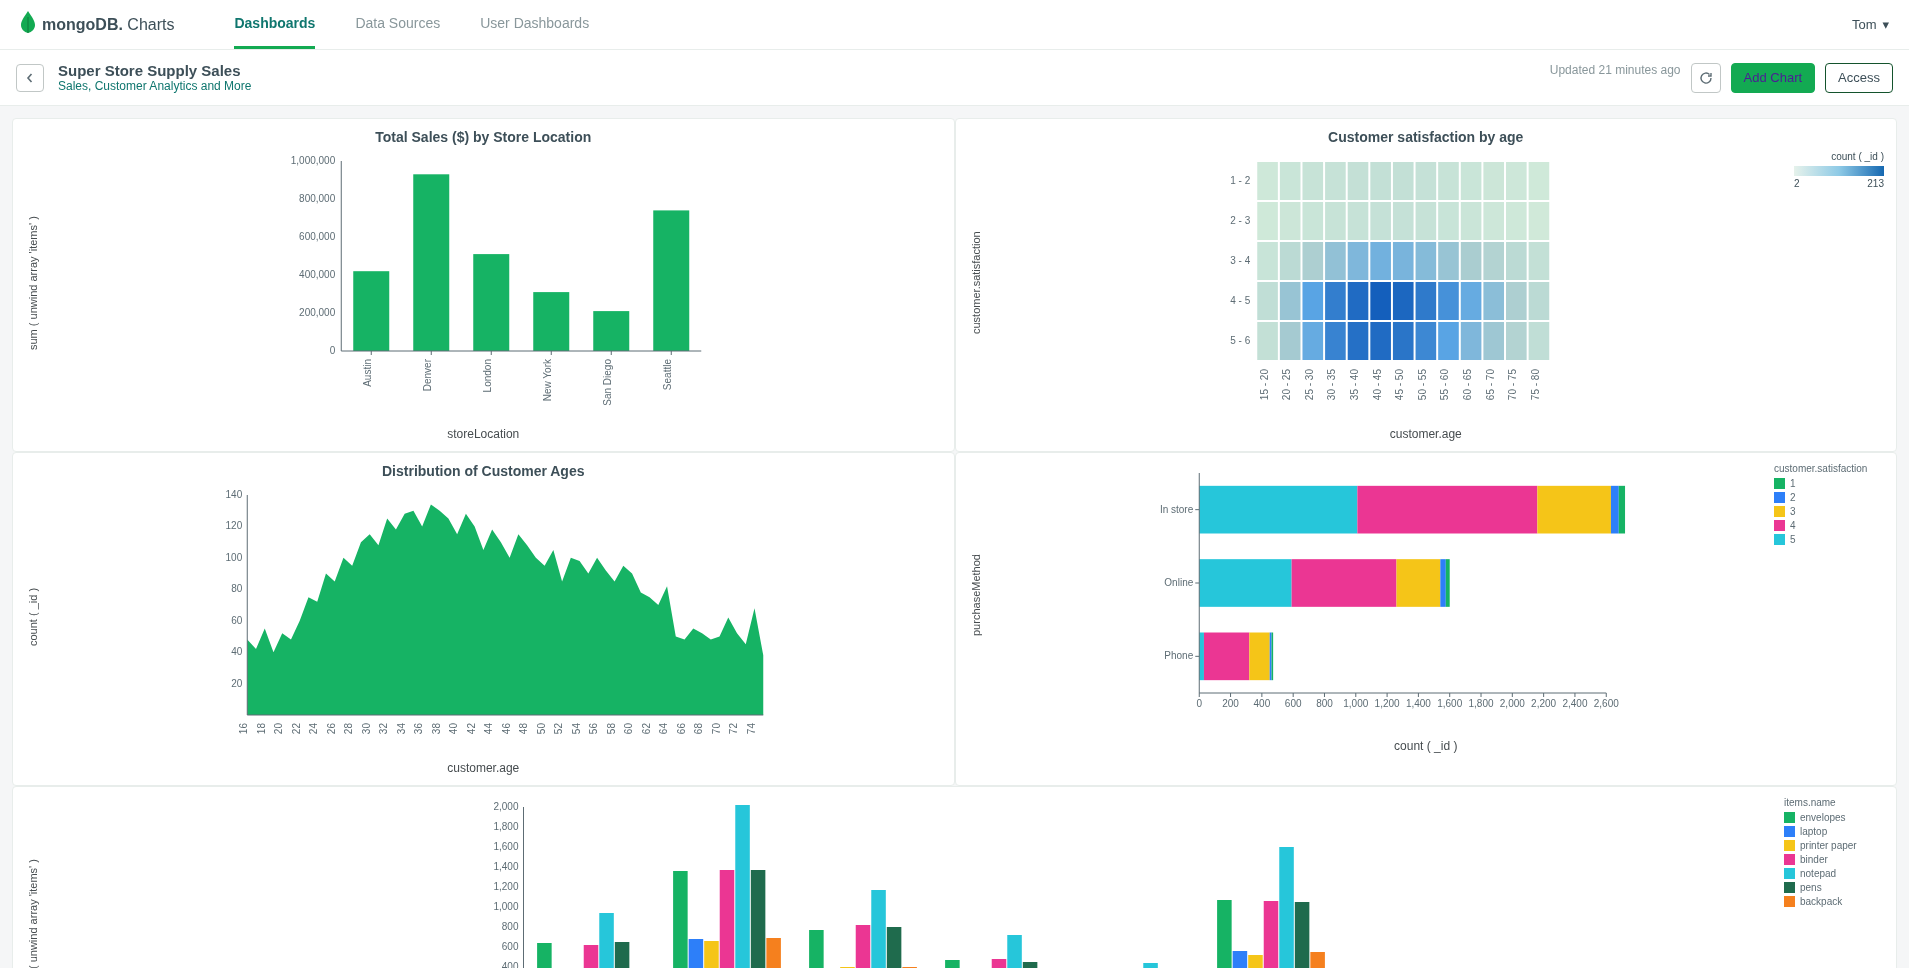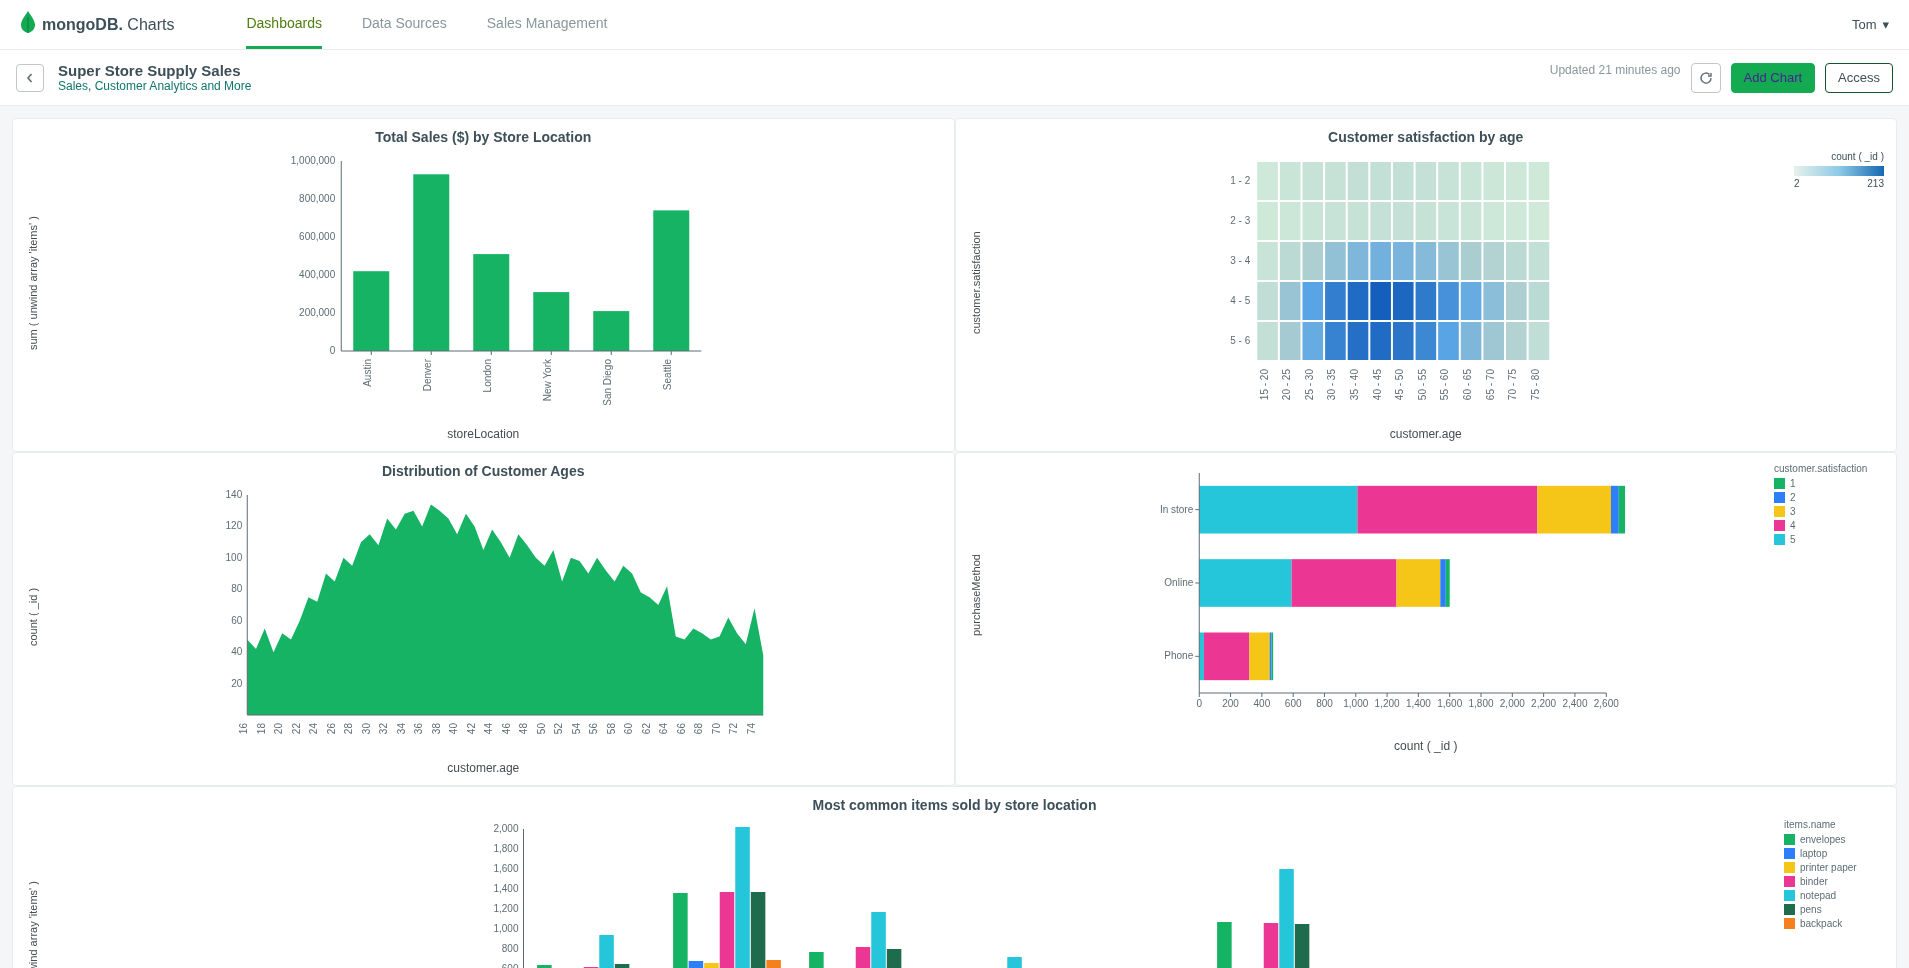--- a/index.html
+++ b/index.html
@@ -3,21 +3,21 @@
 <meta charset="utf-8">
 <style>
 *{box-sizing:border-box;margin:0;padding:0;}
 body{font-family:-apple-system,BlinkMacSystemFont,"Segoe UI",Helvetica,Arial,sans-serif;background:#f5f6f7;color:#3d4f58;}
 .top-nav{background:#fff;height:50px;display:flex;align-items:center;padding:0 20px;border-bottom:1px solid #e8edeb;}
 .logo{display:flex;align-items:center;font-weight:400;font-size:16px;color:#3d4f58;margin-right:60px;}
 .leaf{color:#13aa52;font-size:20px;margin-right:6px;}
 .logo b{font-weight:700;}
 .nav-tabs{display:flex;gap:40px;height:100%;}
 .nav-tab{display:flex;align-items:center;font-size:14px;color:#89979b;cursor:pointer;height:100%;border-bottom:3px solid transparent;}
-.nav-tab.active{color:#4d7c0f;font-weight:400;border-bottom-color:#13aa52;margin-left:12px;}
+.nav-tab.active{color:#0f766e;font-weight:700;border-bottom-color:#13aa52;}
 .user-menu{margin-left:auto;font-size:13px;display:flex;align-items:flex-start;cursor:pointer;gap:6px;}
 .sub-bar{background:#fff;height:56px;display:flex;align-items:center;padding:0 16px;border-bottom:1px solid #e8edeb;}
 .back-btn{width:28px;height:28px;border:1px solid #c1c7c6;border-radius:4px;display:flex;align-items:center;justify-content:center;cursor:pointer;margin-right:14px;}
 .dash-titles .title{font-size:15px;font-weight:600;color:#3d4f58;}
 .dash-titles .sub{font-size:12px;color:#0f766e;}
 .sub-actions{margin-left:auto;display:flex;align-items:flex-start;gap:10px;}
 .updated{font-size:12px;color:#89979b;}
 .icon-btn{width:30px;height:30px;border:1px solid #c1c7c6;border-radius:4px;background:#fff;display:flex;align-items:center;justify-content:center;cursor:pointer;}
 .btn{height:30px;padding:0 12px;border-radius:4px;font-size:13px;cursor:pointer;display:flex;align-items:center;}
 .btn-primary{background:#13aa52;color:#4c1d95;border:1px solid #13aa52;font-weight:500;}
@@ -46,21 +46,21 @@
    <svg width="16" height="22" viewBox="0 0 16 22">
           <path d="M8 0 C4 6 1 10 1 14 C1 18 4 21 8 22 C12 21 15 18 15 14 C15 10 12 6 8 0 Z" fill="#13aa52"></path>
           <path d="M8 6 L8 22" stroke="#0e7a3b" stroke-width="1"></path>
         </svg>
   </span>
   <span><b>mongoDB.</b> <span>Charts</span></span>
  </div>
  <div class="nav-tabs">
   <div class="nav-tab active">Dashboards</div>
   <div class="nav-tab">Data Sources</div>
-  <div class="nav-tab">Sales Management</div>
+  <div class="nav-tab">User Dashboards</div>
  </div>
  <div class="user-menu">
   <span>Tom</span>
   <span>▾</span>
  </div>
 </div>
 
 <div class="sub-bar">
  <div class="back-btn">
   <svg width="10" height="10" viewBox="0 0 10 10">
@@ -357,21 +357,20 @@
               <div class="swatch" style="background:#26c6da"></div>
               <span>5</span>
             </div>
           </div>
    </div>
   </div>
   <div class="x-axis-label">count ( _id )</div>
  </div>
 
  <div class="card span2">
-  <div class="card-title">Most common items sold by store location</div>
   <div class="chart-body">
    <div class="y-axis-label">count ( unwind array 'items' )</div>
    <div class="plot-area"><svg id="c-group" width="100%" height="260" viewBox="0 0 870 260">
             <text x="41" y="213" text-anchor="end">0</text>
             <text x="41" y="193" text-anchor="end">200</text>
             <text x="41" y="173" text-anchor="end">400</text>
             <text x="41" y="153" text-anchor="end">600</text>
             <text x="41" y="133" text-anchor="end">800</text>
             <text x="41" y="113" text-anchor="end">1,000</text>
             <text x="41" y="93" text-anchor="end">1,200</text>

